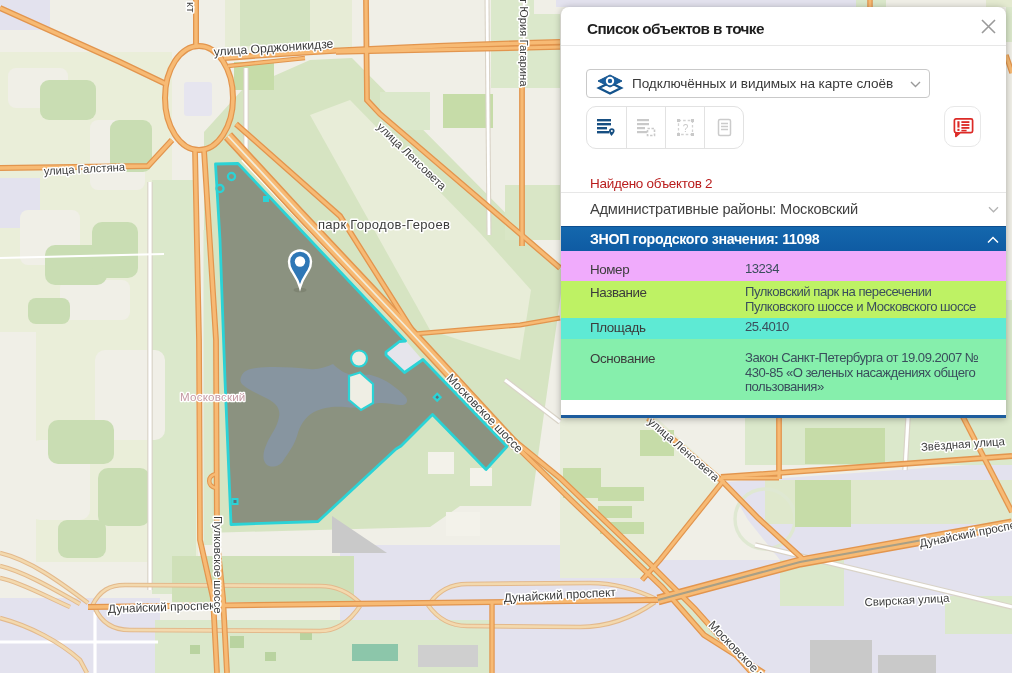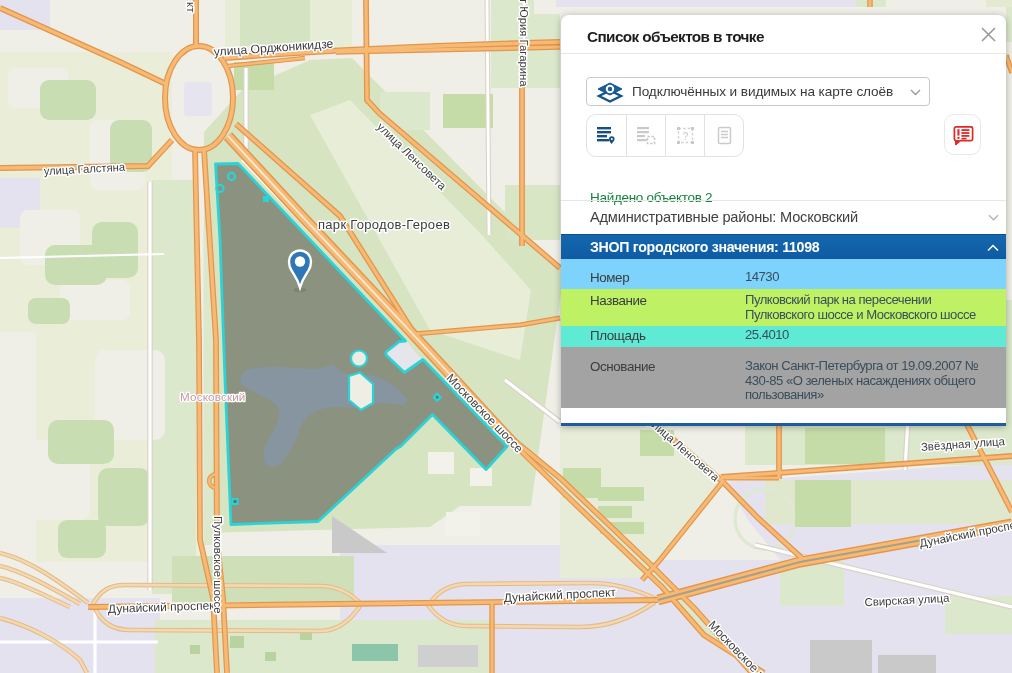--- a/index.html
+++ b/index.html
@@ -1,26 +1,26 @@
 <!DOCTYPE html>
 <html><head><meta charset="utf-8">
 <style>
 html,body{margin:0;padding:0;width:1012px;height:673px;overflow:hidden;background:#f0efe7;font-family:"Liberation Sans",sans-serif;}
 #map{position:absolute;left:0;top:0;}
-#panel{position:absolute;left:561px;top:7px;width:445px;height:411px;background:#fff;border-radius:8px 8px 0 0;box-shadow:0 1px 7px rgba(0,0,0,.30);margin-top:8px;}
+#panel{position:absolute;left:561px;top:7px;width:445px;height:411px;background:#fff;border-radius:8px 8px 0 0;box-shadow:0 1px 7px rgba(0,0,0,.30);}
 #panel .ttl{position:absolute;left:26px;top:12px;font-size:15.3px;font-weight:bold;color:#1e1e1e;letter-spacing:-0.6px;line-height:19px;}
 .hr{position:absolute;left:0;right:0;height:1px;background:#e7e7e7;}
 #dd{position:absolute;left:25px;top:62px;width:344px;height:29px;border:1px solid #c9c9c9;border-radius:4px;box-sizing:border-box;}
 #dd .t{position:absolute;left:45px;top:0;line-height:27px;font-size:13.6px;color:#3a3a3a;letter-spacing:-0.1px;}
 #btnrow{position:absolute;left:25px;top:99px;height:41px;}
 .bgrp{position:absolute;left:0;top:0;display:flex;border:1px solid #e2e2e2;border-radius:10px;overflow:hidden;background:#fff;}
 .btn{width:39px;height:41px;display:flex;align-items:center;justify-content:center;border-left:1px solid #e2e2e2;box-sizing:border-box;}
 .btn:first-child{border-left:none;}
 .rbtn{position:absolute;left:358px;top:0;width:37px;height:41px;border:1px solid #e8e8e8;border-radius:10px;box-sizing:border-box;display:flex;align-items:center;justify-content:center;}
-#found{position:absolute;left:29px;top:175px;font-size:13.5px;color:#15803d;letter-spacing:-0.3px;}
+#found{position:absolute;left:29px;top:169px;font-size:13.5px;color:#b91c1c;letter-spacing:-0.3px;}
 #row1{position:absolute;left:0;top:186px;width:100%;height:33px;}
 #row1 .t{position:absolute;left:29px;top:0;line-height:32px;font-size:14.6px;color:#404040;letter-spacing:-0.2px;}
 #bluebar{position:absolute;left:0;top:219px;width:100%;height:25px;background:linear-gradient(#1467ad,#0f5ba3);border-top:1px solid #0d4e8e;box-sizing:border-box;padding-left:48px;}
 #bluebar .t{position:absolute;left:29px;top:0;line-height:24px;font-size:14.2px;color:#fff;font-weight:bold;letter-spacing:-0.3px;}
 .chev{position:absolute;right:7px;}
 #tbl{position:absolute;left:0;top:244px;width:100%;}
 .trow{position:relative;width:100%;}
 .trow .lab{position:absolute;left:29px;font-size:13.4px;color:#3c3c3c;letter-spacing:-0.4px;}
 .trow .val{position:absolute;left:184px;font-size:13.1px;color:#3a4e5c;letter-spacing:-0.5px;line-height:14.7px;}
 #blueline{position:absolute;left:0;top:408px;width:100%;height:3px;background:#1d5c9d;}
@@ -346,31 +346,31 @@
         <path d="M1,1.2 L5.5,5.8 L10,1.2" fill="none" stroke="#b3b3b3" stroke-width="1.3"></path>
       </svg>
   </div>
   <div id="bluebar">
     <div class="t">ЗНОП городского значения: 11098</div>
     <svg class="chev" style="top:9px" width="12" height="8">
         <path d="M1,6.5 L6,1.5 L11,6.5" fill="none" stroke="#fff" stroke-width="1.5"></path>
       </svg>
   </div>
   <div id="tbl">
-    <div class="trow" style="height:30px;background:#7dd3fc">
+    <div class="trow" style="height:30px;background:#f0abfc">
         <div class="lab" style="top:11px">Номер</div>
-        <div class="val" style="top:11px">14730</div>
+        <div class="val" style="top:11px">13234</div>
       </div>
     <div class="trow" style="height:37px;background:#bef264">
         <div class="lab" style="top:4px">Название</div>
         <div class="val" style="top:4px">Пулковский парк на пересечении<br>Пулковского шоссе и Московского шоссе</div>
       </div>
     <div class="trow" style="height:21px;background:#5eead4">
         <div class="lab" style="top:2px">Площадь</div>
         <div class="val" style="top:2px">25.4010</div>
       </div>
-    <div class="trow" style="height:61px;background:#a3a3a3">
+    <div class="trow" style="height:61px;background:#86efac">
         <div class="lab" style="top:12px">Основание</div>
         <div class="val" style="top:12px">Закон Санкт-Петербурга от 19.09.2007 №<br>430-85 «О зеленых насаждениях общего<br>пользования»</div>
       </div>
   </div>
   <div id="blueline"></div>
 </div>
 
 </body></html>

